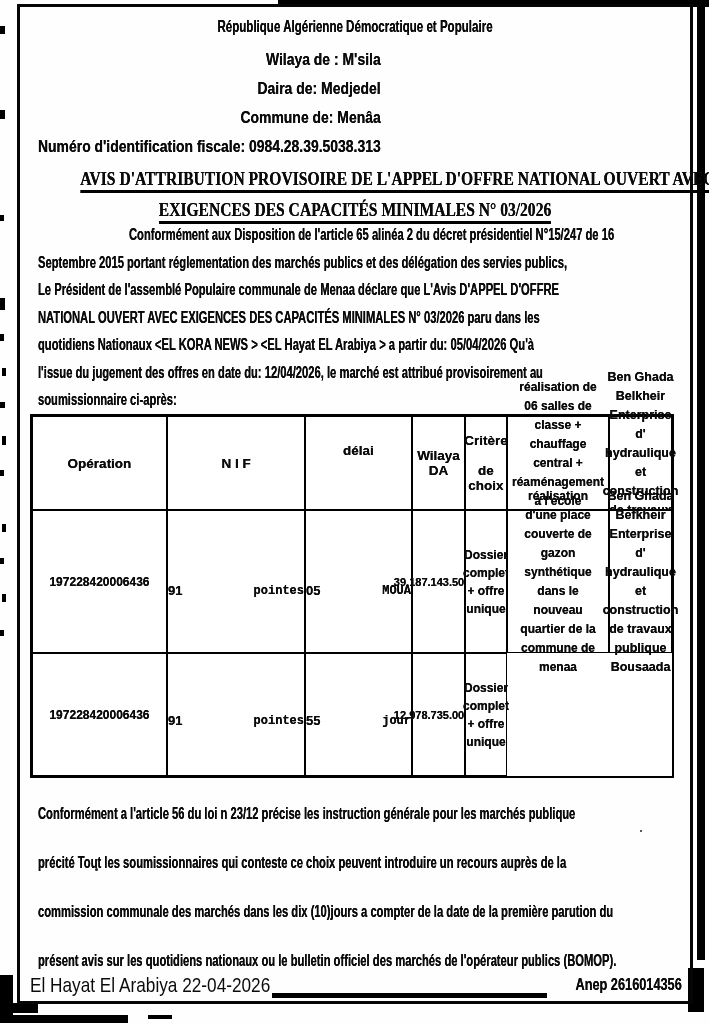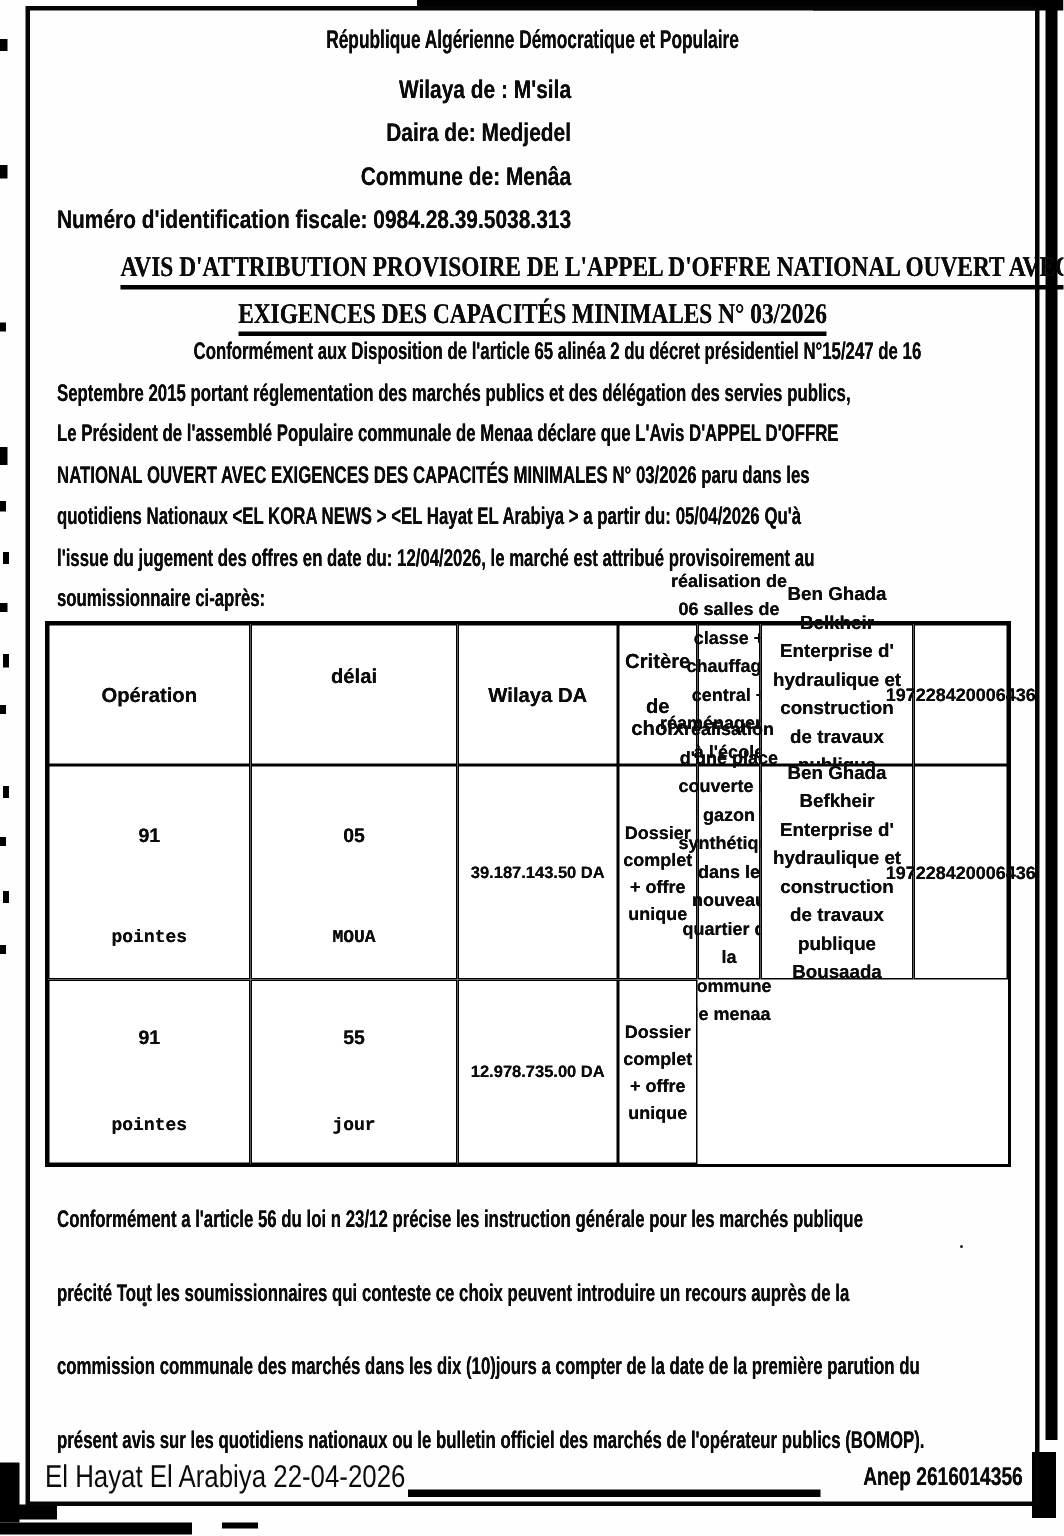--- a/index.html
+++ b/index.html
@@ -32,21 +32,21 @@
     grid-template-columns:135px 138px 107px 53px 42px 102px 63px;
     grid-template-rows:94px 143px 123px;border:2px solid #000;background:#fff;}
   .c{display:flex;align-items:center;justify-content:center;text-align:center;
     font-weight:bold;box-sizing:border-box;border:1px solid #000;background:#fff;}
   .hd{font-size:13.5px;}
   .hd-raise{padding-bottom:26px;}
   .hd-crit{flex-direction:column;justify-content:space-between;padding:16px 2px;}
   .c-op{font-size:12px;line-height:19px;padding:0 4px;}
   .c-ent{font-size:12.5px;line-height:19px;padding:0 4px;}
   .c-nif{font-size:12px;white-space:nowrap;}
-  .c-note{flex-direction:column;justify-content:space-between;font-size:13px;}
+  .c-note{flex-direction:row;justify-content:space-between;font-size:13px;}
   .c-note.p1{padding:38px 0 20px;}
   .c-note.p2{padding:30px 0 18px;}
   .c-note .unit{font-size:12px;font-family:Liberation Mono, monospace;}
   .c-mont{font-size:11px;white-space:nowrap;}
   .c-crit{font-size:12px;line-height:18px;padding:0 5px;}
   .footer{position:absolute;left:18px;top:797px;width:910px;
     transform:scaleX(.70);transform-origin:0 0;font-size:16px;font-weight:bold;}
   .footer>div{line-height:20px;margin-bottom:29px;white-space:nowrap;}
   .journal{position:absolute;left:10px;top:966px;font-size:21px;
     transform:scaleX(.82);transform-origin:0 0;white-space:nowrap;text-shadow:none;}
@@ -105,20 +105,21 @@
     <div>Le Président de l'assemblé Populaire communale de Menaa déclare que L'Avis D'APPEL D'OFFRE</div>
     <div>NATIONAL OUVERT AVEC EXIGENCES DES CAPACITÉS MINIMALES N° 03/2026  paru dans les</div>
     <div>quotidiens Nationaux  &lt;EL KORA NEWS &gt; &lt;EL Hayat EL Arabiya &gt; a partir du: 05/04/2026 Qu'à</div>
     <div>l'issue du jugement des offres en date du: 12/04/2026, le marché est attribué provisoirement au</div>
     <div>soumissionnaire ci-après:</div>
   </div>
 
   <div class="tbl">
 
     <div class="c hd">Opération</div>
+    <div class="c hd">N I F</div>
     <div class="c hd hd-raise">délai</div>
     <div class="c hd">Wilaya DA</div>
     <div class="c hd hd-crit">
       <span>Critère</span>
       <span>de choix</span>
     </div>
 
     <div class="c c-op">réalisation de 06 salles de classe + chauffage central + réaménagement à l'école elchahid aziz sellmane</div>
     <div class="c c-ent">Ben Ghada Belkheir Enterprise d' hydraulique et construction de travaux publique Bousaada</div>
     <div class="c c-nif">197228420006436</div>

